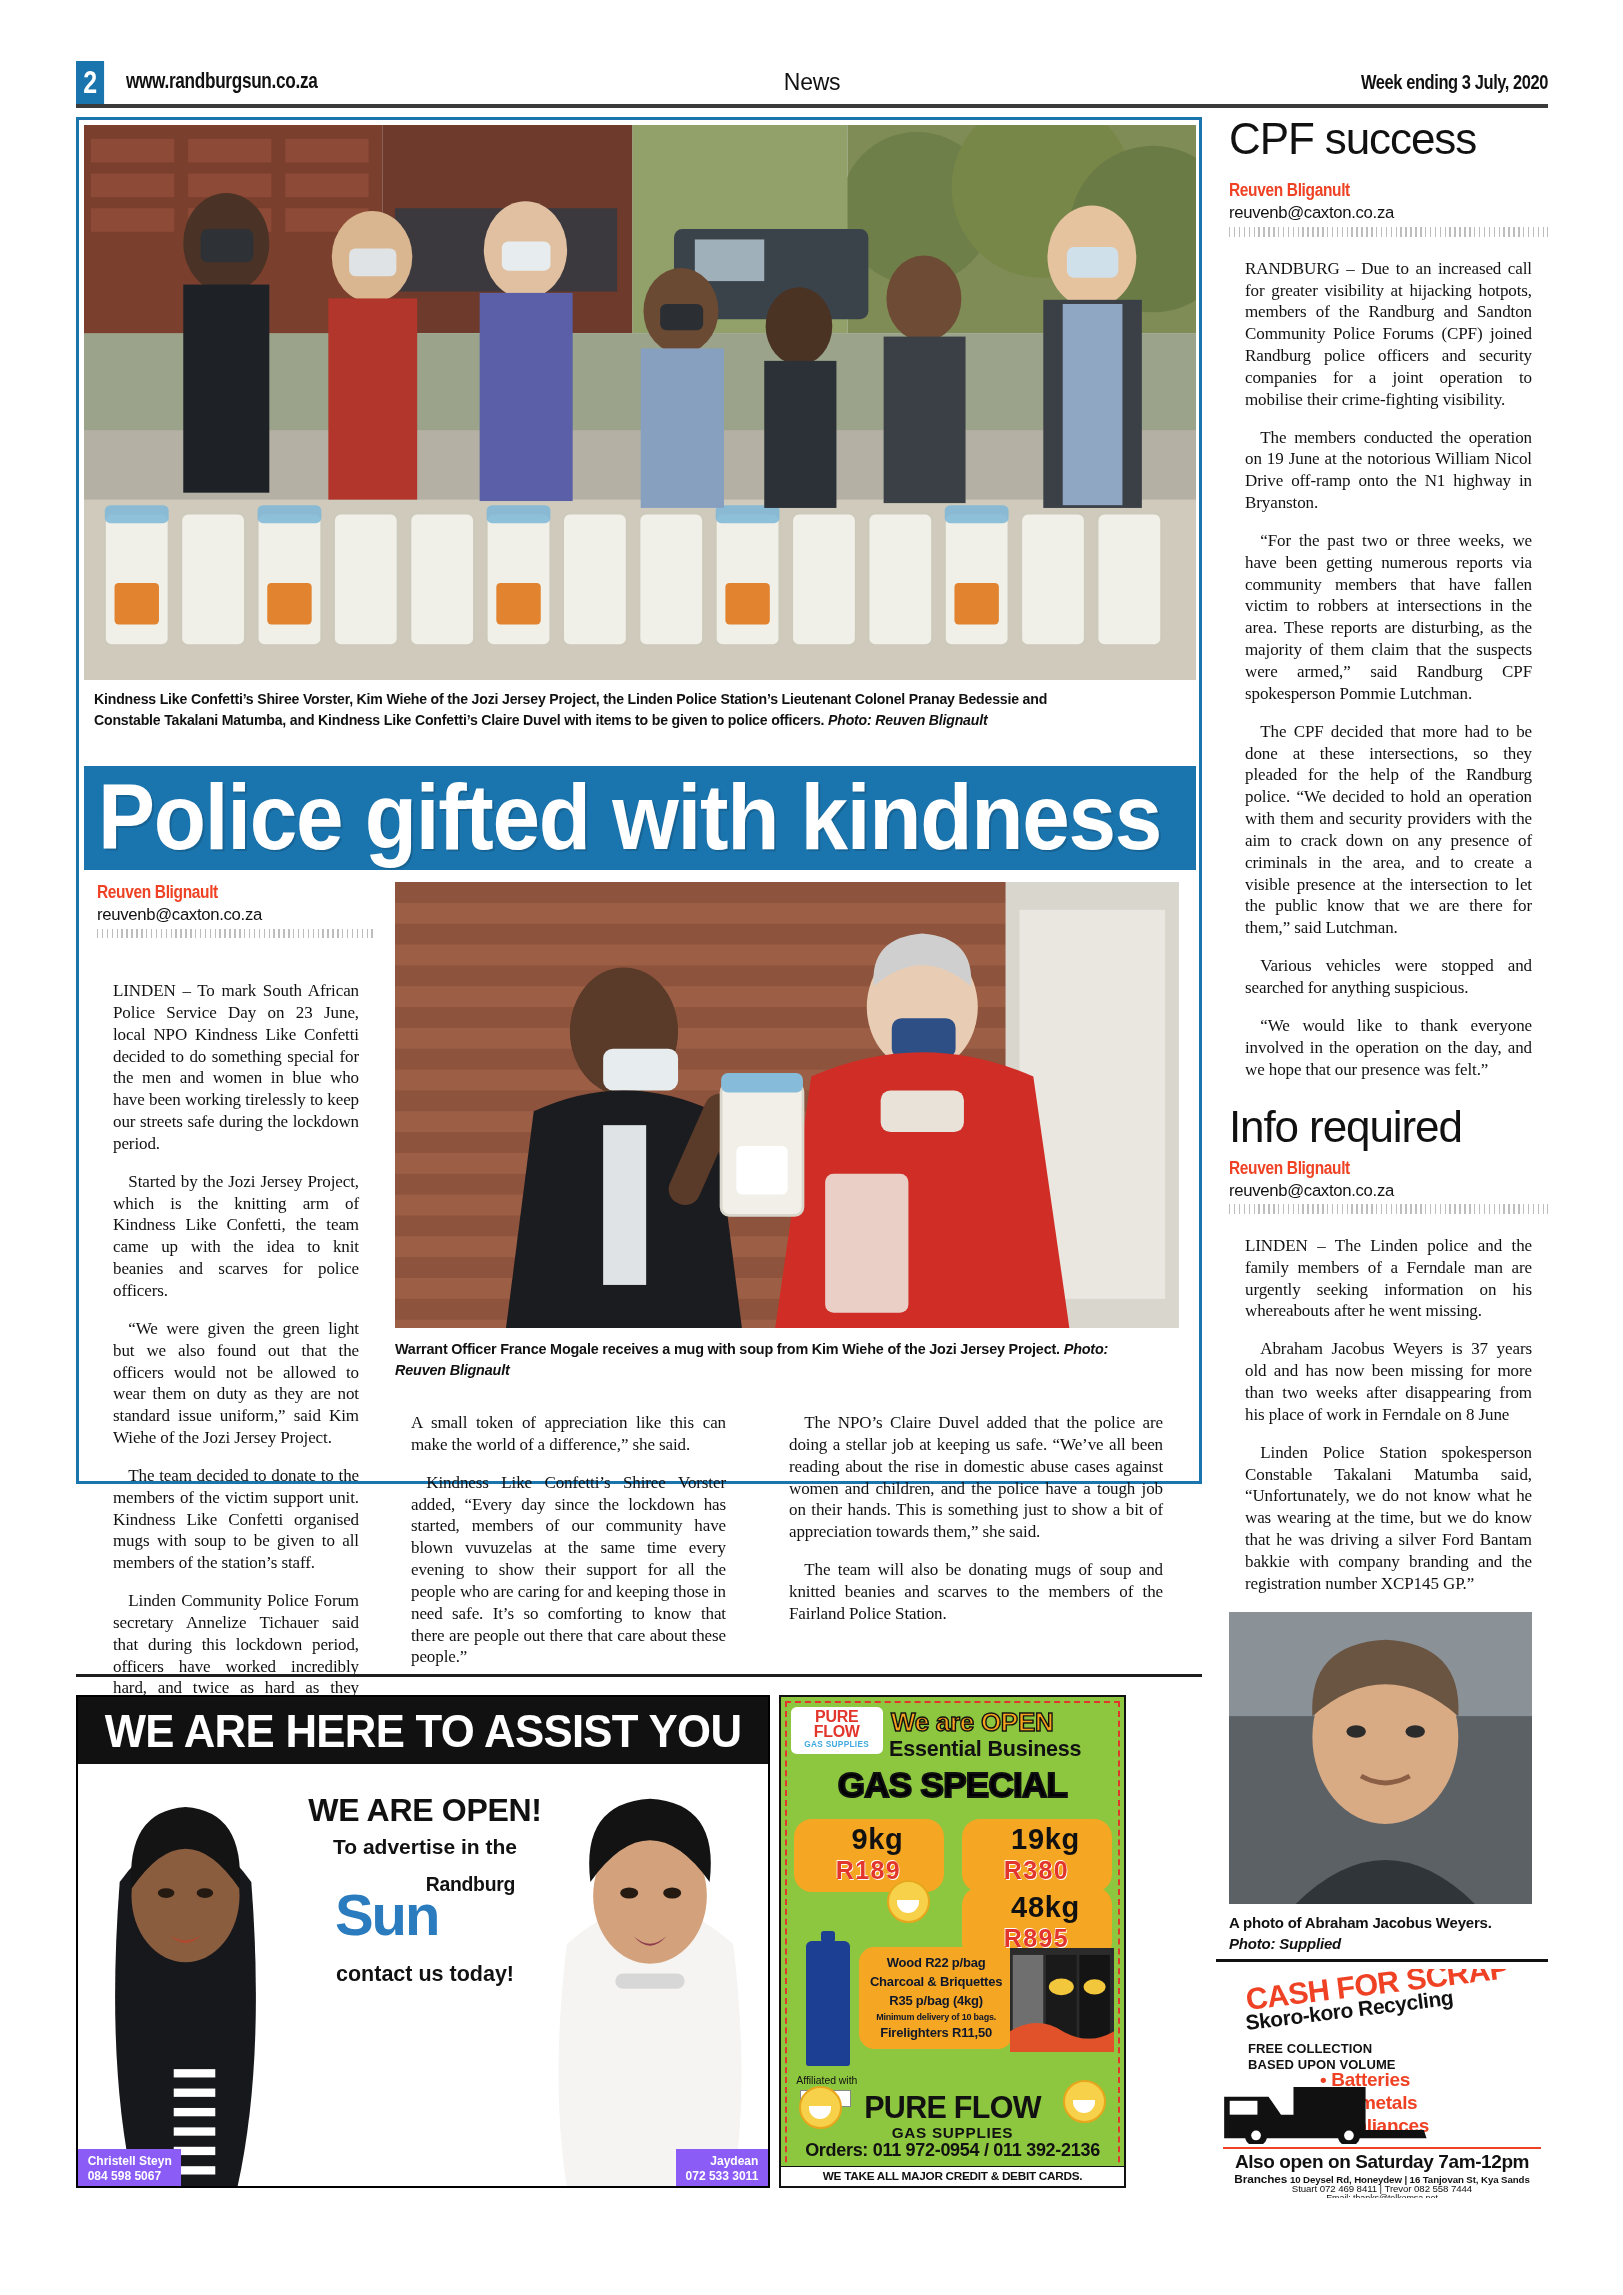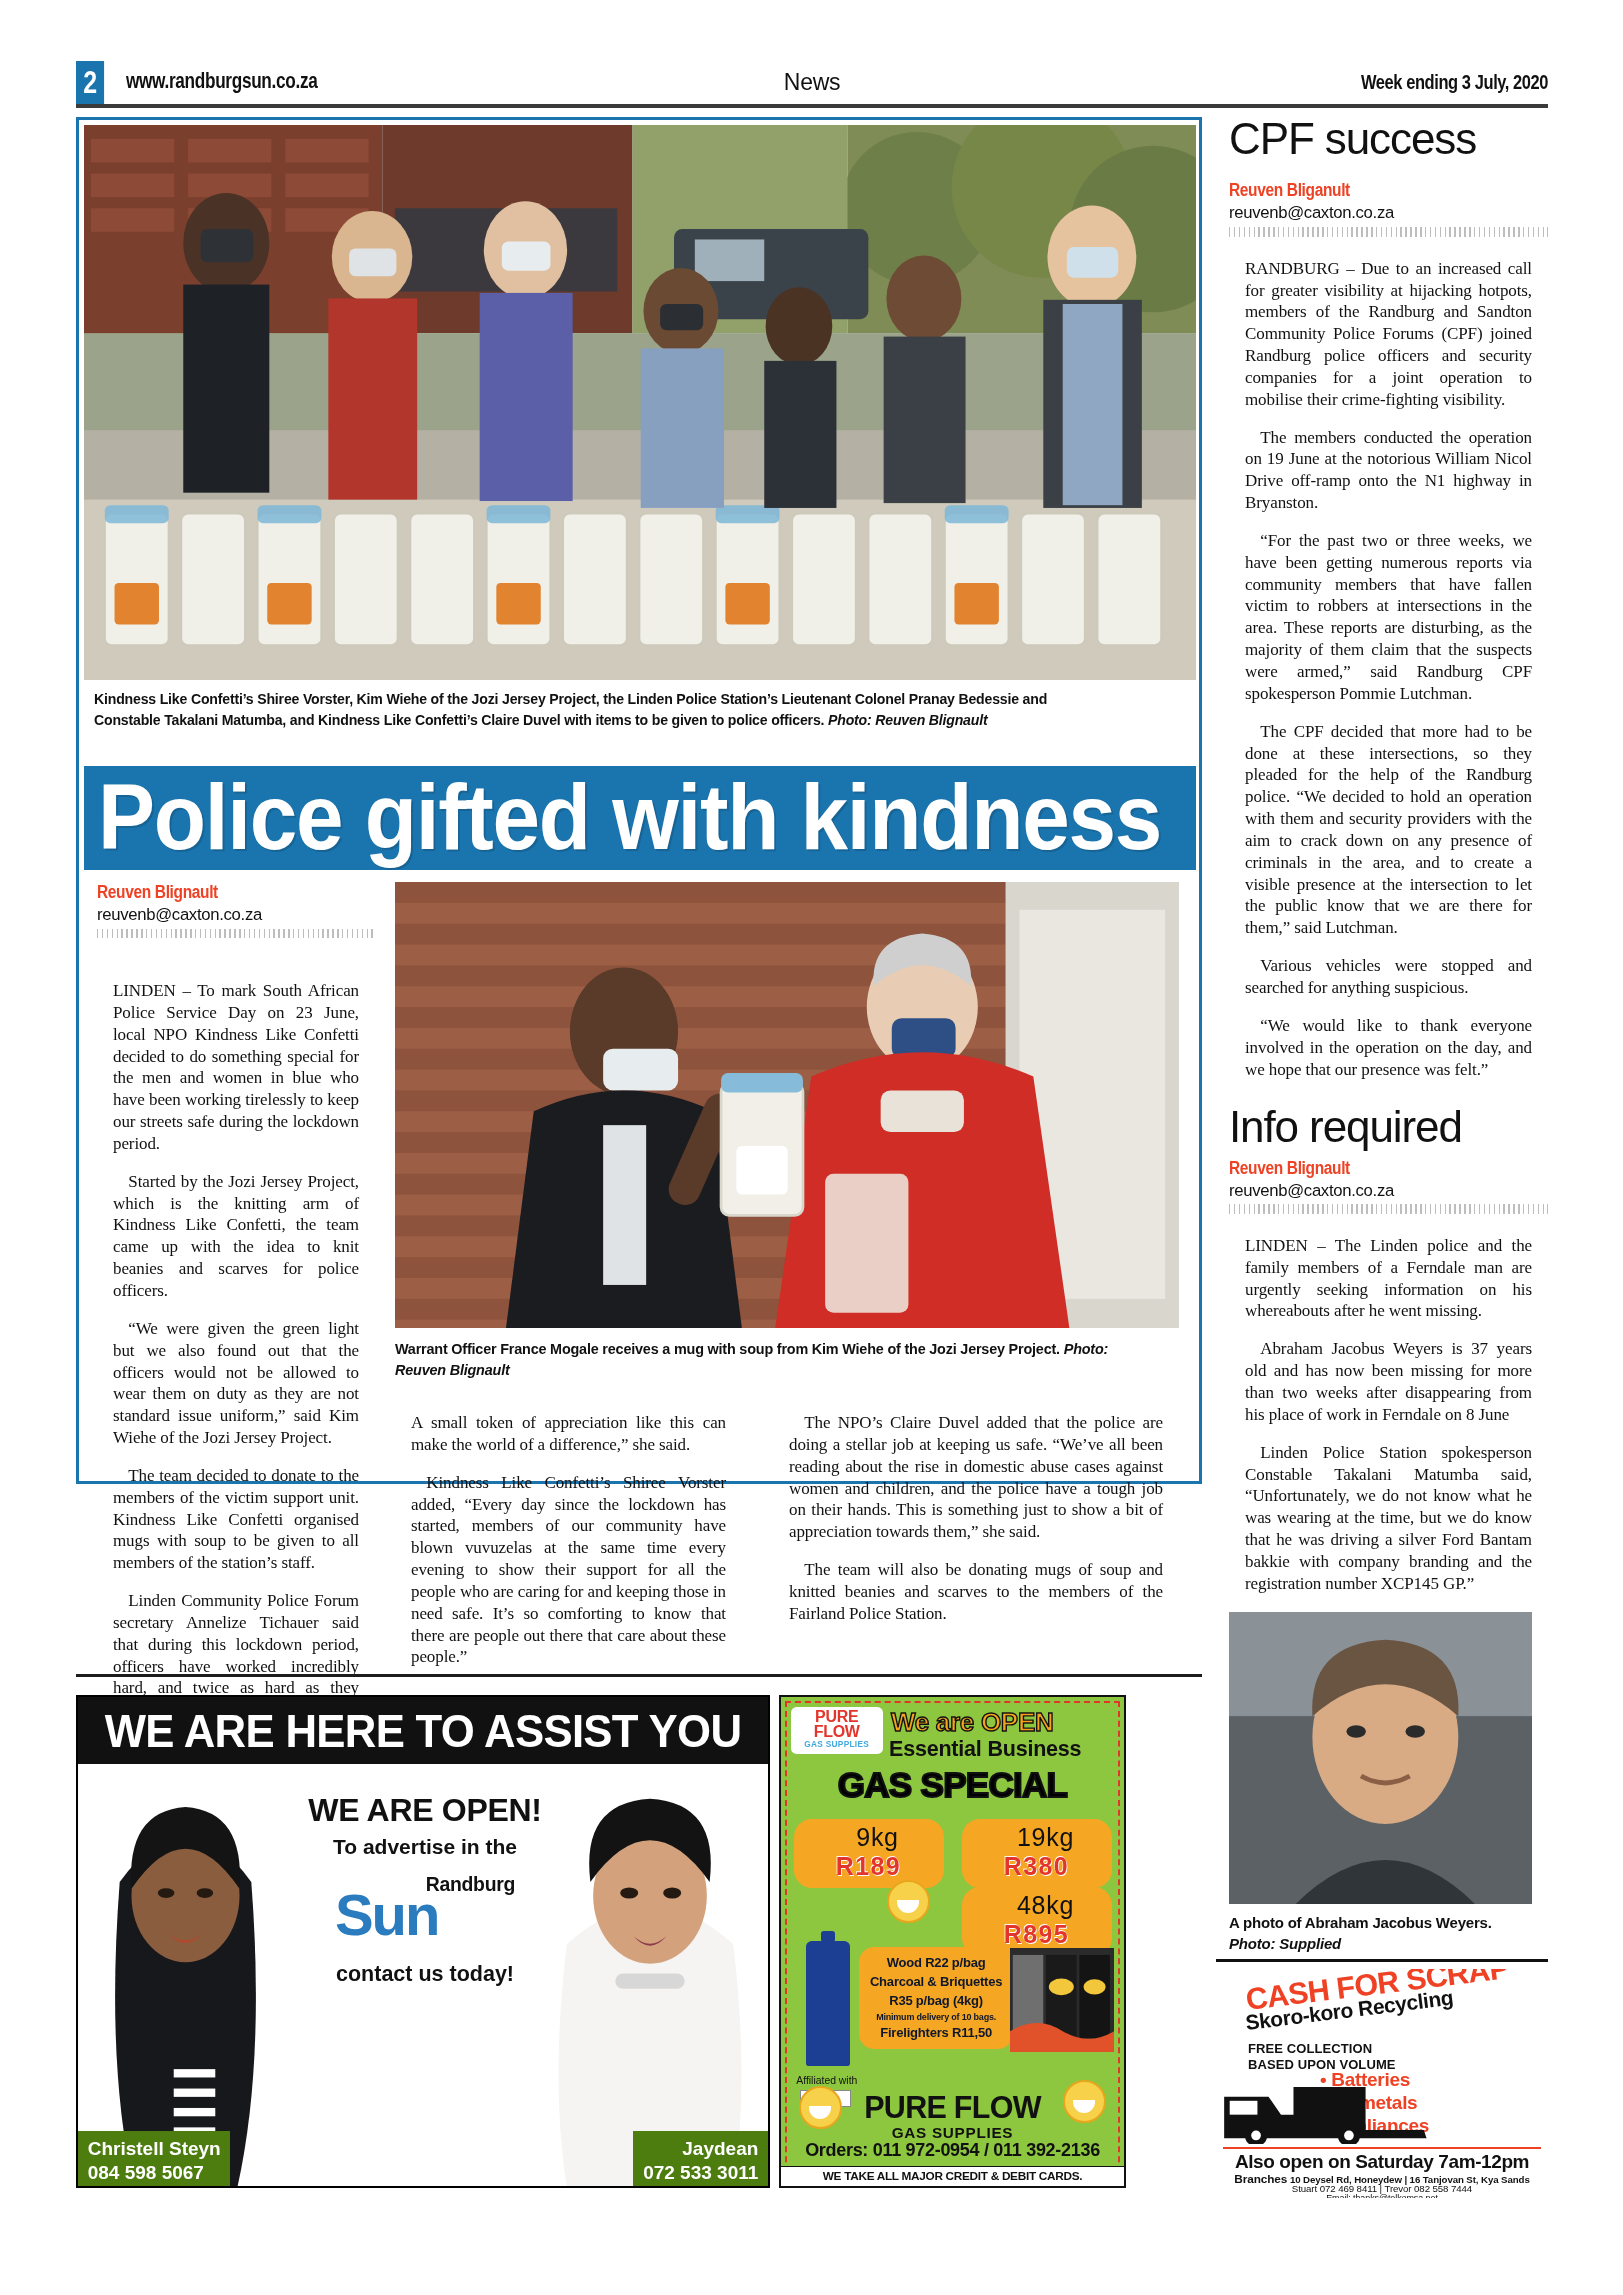--- a/index.html
+++ b/index.html
@@ -145,21 +145,21 @@
   .sunlogo{margin:14px auto 0;width:180px;position:relative;height:81px;}
   .sunlogo .rb{
     position:absolute;right:0;top:0;font-size:19.4px;font-weight:bold;color:#111;letter-spacing:-0.3px;
   }
   .sunlogo .sun{
     position:absolute;left:0;top:14px;font-size:58px;font-weight:bold;color:#2a7cbf;
     letter-spacing:-2.1px;line-height:.95;
   }
   .ad-contact{font-size:21.5px;font-weight:bold;margin-top:8.3px;}
   .ad-name{
-    position:absolute;color:#fff;background:#4d7c0f;font-size:19px;font-weight:bold;
+    position:absolute;color:#fff;background:#8b5cf6;font-size:12px;font-weight:bold;
     padding:5.6px 9.7px;line-height:1.25;
   }
   .ad-name.left{left:0;bottom:0;}
   .ad-name.right{right:0;bottom:0;text-align:right;}
 
   .ad-gas{
     position:absolute;left:779px;top:1695px;width:347px;height:493px;
     background:#8dc63f;border:2.1px solid #111;box-sizing:border-box;overflow:hidden;
   }
   .gas-dash{position:absolute;inset:4.2px;border:2.8px dashed #e2352b;box-sizing:border-box;pointer-events:none;}
@@ -177,21 +177,21 @@
   .gas-ess{
     position:absolute;left:108px;top:40px;color:#111;font-weight:bold;font-size:21.5px;letter-spacing:-0.2px;
   }
   .gas-special{
     position:absolute;left:0;right:0;top:68px;text-align:center;color:#000000;font-weight:bold;font-size:35px;
     -webkit-text-stroke:2.1px #111;letter-spacing:-0.7px;
   }
   .price-pill{
     position:absolute;background:#f5a623;border-radius:18px;text-align:center;padding:4.2px 0 7px;
   }
-  .price-pill .kg{font-size:25px;font-weight:normal;color:#111;letter-spacing:0.7px;margin-left:18px;}
+  .price-pill .kg{font-size:29px;font-weight:bold;color:#111;letter-spacing:0.7px;margin-left:18px;}
   .price-pill .rr{font-size:25px;font-weight:bold;color:#e2352b;letter-spacing:1.4px;
     text-shadow:0.7px 0.7px 0 #fff,-0.7px -0.7px 0 #fff;}
   .gas-bottle{
     position:absolute;left:25px;top:244px;width:44px;height:125px;background:#1c3f94;border-radius:5.6px 5.6px 2.8px 2.8px;
   }
   .gas-bottle:before{
     content:"";position:absolute;left:15.3px;top:-9.7px;width:14px;height:11px;background:#1c3f94;border-radius:2.8px;
   }
   .gas-aff{position:absolute;left:15.3px;top:378px;font-size:10.4px;font-weight:normal;color:#111;}
   .gas-aff-badge{position:absolute;left:19.4px;top:393px;width:49px;height:15.3px;background:#fff;border:0.7px solid #888;}

